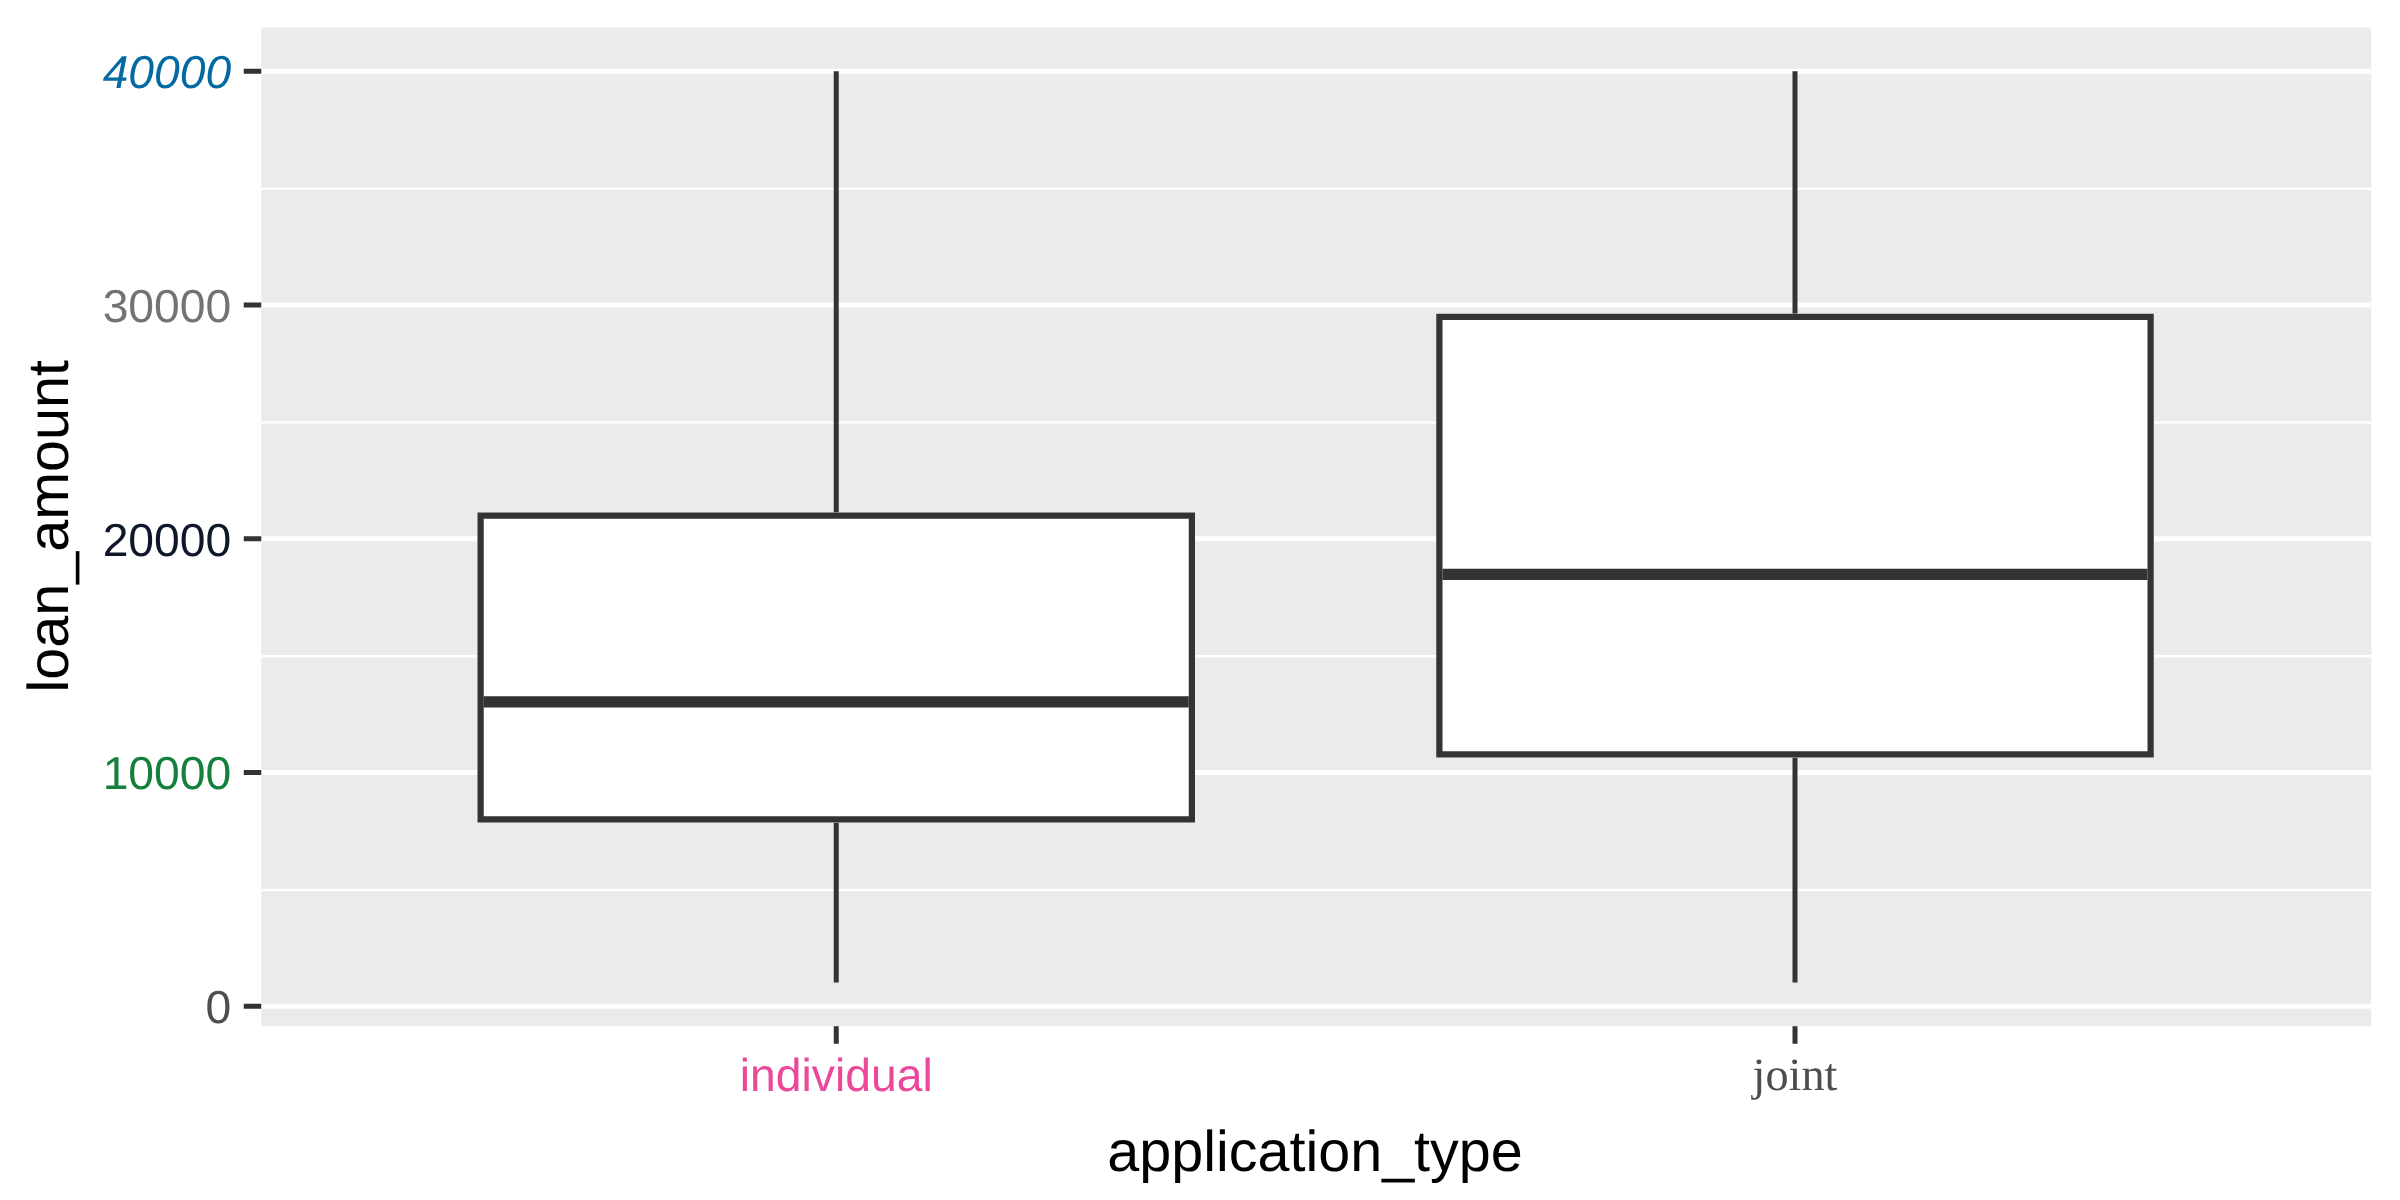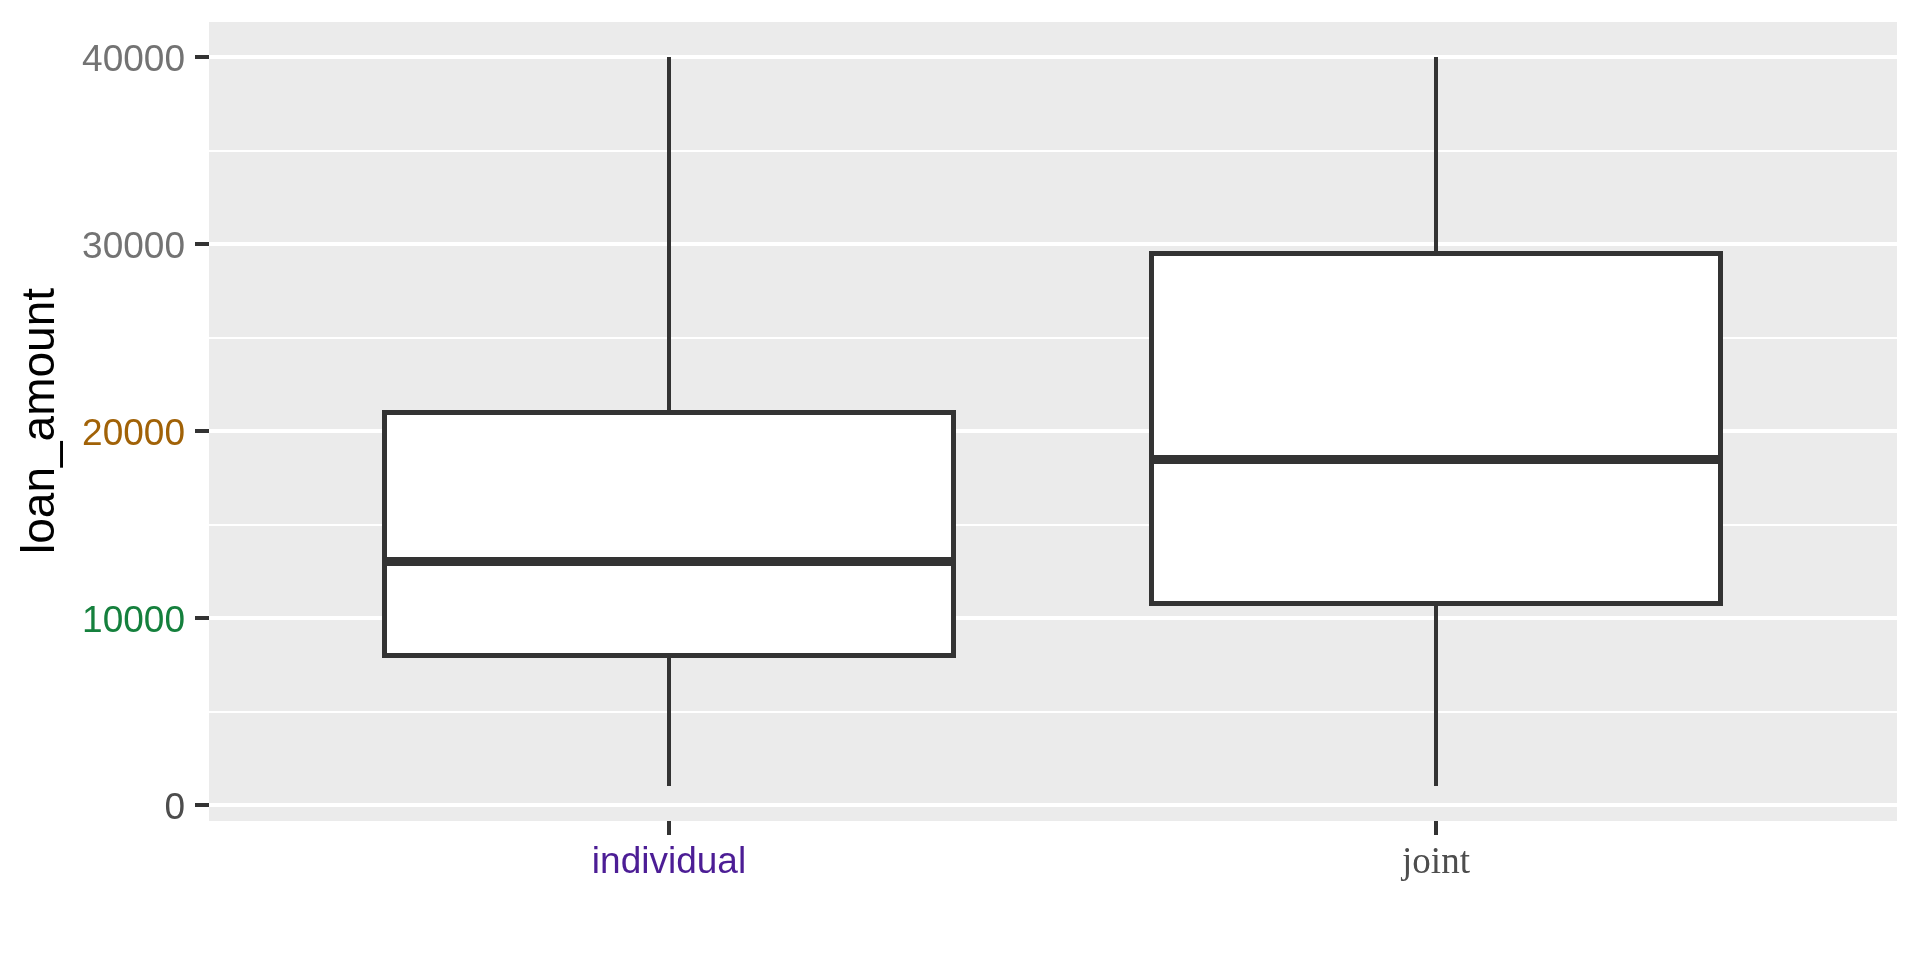--- a/index.html
+++ b/index.html
@@ -51,37 +51,38 @@
       <div class="gridline" style="top: 501.5px; height: 2px; background: rgb(255, 255, 255);"></div>
       <div class="gridline" style="top: 314.5px; height: 2px; background: rgb(255, 255, 255);"></div>
       <div class="gridline" style="top: 127.5px; height: 2px; background: rgb(255, 255, 255);"></div>
       <div class="gridline" style="top: 781px; height: 4px; background: rgb(255, 255, 255);"></div>
       <div class="gridline" style="top: 594px; height: 4px; background: rgb(255, 255, 255);"></div>
       <div class="gridline" style="top: 407px; height: 4px; background: rgb(255, 255, 255);"></div>
       <div class="gridline" style="top: 220px; height: 4px; background: rgb(255, 255, 255);"></div>
       <div class="gridline" style="top: 33px; height: 4px; background: rgb(255, 255, 255);"></div>
     </div>
   <div class="axis-title y" id="y-axis-title" style="left: 38px; top: 421px; color: rgb(0, 0, 0);">loan_amount</div>
+  <div class="axis-title x" id="x-axis-title" style="left: 1052px; top: 921px; color: rgb(0, 0, 0);">application_type</div>
 <div class="whisker" style="left: 667px; width: 4px; top: 57px; height: 352.8px; background: rgb(51, 51, 51);"></div>
     <div class="whisker" style="left: 667px; width: 4px; top: 657.9px; height: 128.4px; background: rgb(51, 51, 51);"></div>
     <div class="boxrect" style="left: 382px; width: 574px; top: 409.8px; height: 248.1px; background: rgb(255, 255, 255); border: 5px solid rgb(51, 51, 51);">
       <div class="medianline" style="top: 142.6px; height: 9px; background: rgb(51, 51, 51);"></div>
     </div>
     <div class="whisker" style="left: 1434px; width: 4px; top: 57px; height: 193.85px; background: rgb(51, 51, 51);"></div>
     <div class="whisker" style="left: 1434px; width: 4px; top: 606.475px; height: 179.825px; background: rgb(51, 51, 51);"></div>
     <div class="boxrect" style="left: 1149px; width: 574px; top: 250.85px; height: 355.625px; background: rgb(255, 255, 255); border: 5px solid rgb(51, 51, 51);">
       <div class="medianline" style="top: 198.7px; height: 9px; background: rgb(51, 51, 51);"></div>
     </div>
     <div class="tickmark" style="left: 195px; width: 14px; top: 803px; height: 4px; background: rgb(51, 51, 51);"></div>
     <div class="y-tick-label" style="right: 1735px; top: 806px; color: rgb(77, 77, 77);">0</div>
     <div class="tickmark" style="left: 195px; width: 14px; top: 616px; height: 4px; background: rgb(51, 51, 51);"></div>
     <div class="y-tick-label" style="right: 1735px; top: 619px; color: #15803d;">10000</div>
     <div class="tickmark" style="left: 195px; width: 14px; top: 429px; height: 4px; background: rgb(51, 51, 51);"></div>
-    <div class="y-tick-label" style="right: 1735px; top: 432px; color: #a16207;">20000</div>
+    <div class="y-tick-label" style="right: 1735px; top: 432px; color: #0f172a;">20000</div>
     <div class="tickmark" style="left: 195px; width: 14px; top: 242px; height: 4px; background: rgb(51, 51, 51);"></div>
     <div class="y-tick-label" style="right: 1735px; top: 245px; color: #737373;">30000</div>
     <div class="tickmark" style="left: 195px; width: 14px; top: 55px; height: 4px; background: rgb(51, 51, 51);"></div>
-    <div class="y-tick-label" style="right: 1735px; top: 58px; color: #737373;">40000</div>
+    <div class="y-tick-label" style="right: 1735px; top: 58px; color: #0369a1; font-style: italic;">40000</div>
     <div class="tickmark" style="left: 667px; width: 4px; top: 821px; height: 14px; background: rgb(51, 51, 51);"></div>
-    <div class="x-tick-label" style="left: 669px; top: 842px; color: #4c1d95;">individual</div>
+    <div class="x-tick-label" style="left: 669px; top: 842px; color: #ec4899;">individual</div>
     <div class="tickmark" style="left: 1434px; width: 4px; top: 821px; height: 14px; background: rgb(51, 51, 51);"></div>
     <div class="x-tick-label" style="left: 1436px; top: 842px; color: rgb(77, 77, 77); font-family: Liberation Serif, serif;">joint</div>
   </div>
 
 </body></html>

